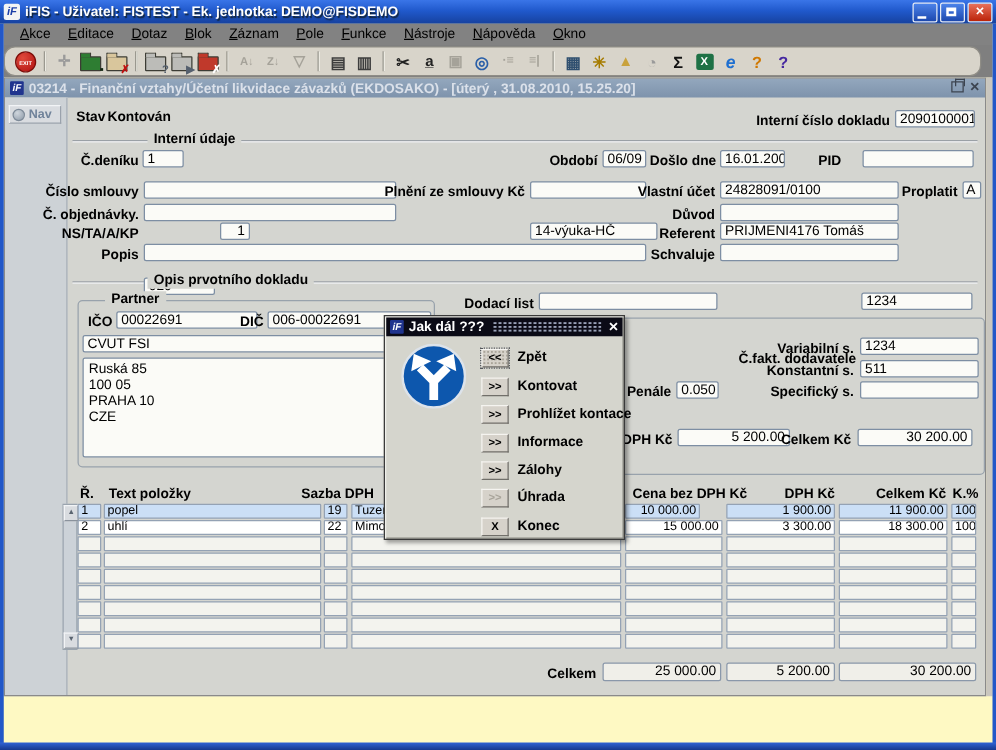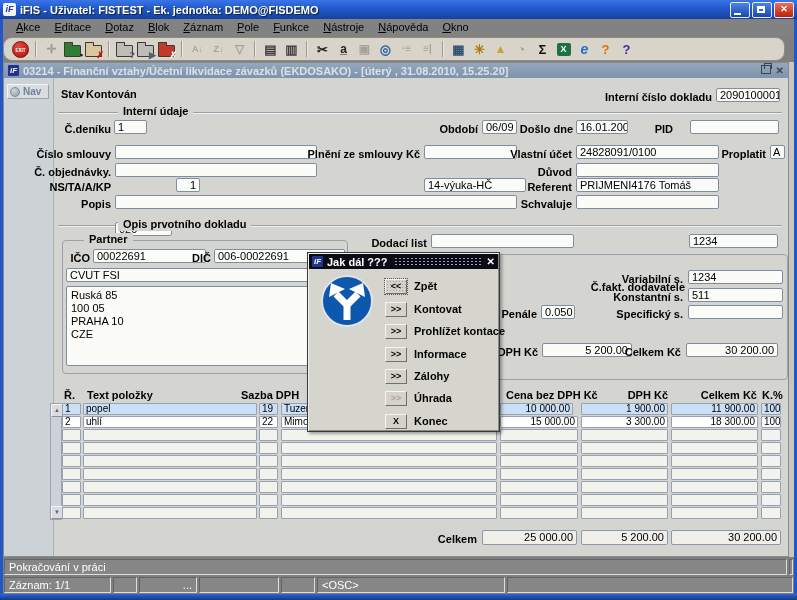--- a/index.html
+++ b/index.html
@@ -333,21 +333,21 @@
   <div class="vscroll">
     <span class="sbtn" style="top:0;">▲</span>
     <span class="sbtn" style="bottom:0;">▼</span>
   </div>
 
   <div>
     <div class="cell sel" style="left:62px;top:403px;width:19px;">1</div>
     <div class="cell sel" style="left:83px;top:403px;width:174px;">popel</div>
     <div class="cell sel" style="left:259px;top:403px;width:19px;">19</div>
     <div class="cell sel" style="left:281px;top:403px;width:216px;">Tuzemsko</div>
-    <div class="cell sel num" style="left:500px;top:403px;width:73px;">10 000.00</div>
+    <div class="cell sel num" style="left:500px;top:403px;width:60px;">10 000.00</div>
     <div class="cell sel num" style="left:581px;top:403px;width:87px;">1 900.00</div>
     <div class="cell sel num" style="left:671px;top:403px;width:87px;">11 900.00</div>
     <div class="cell sel num" style="left:761px;top:403px;width:20px;">100</div>
   </div>
 
   <div>
     <div class="cell" style="left:62px;top:416px;width:19px;">2</div>
     <div class="cell" style="left:83px;top:416px;width:174px;">uhlí</div>
     <div class="cell" style="left:259px;top:416px;width:19px;">22</div>
     <div class="cell" style="left:281px;top:416px;width:216px;">Mimo přizná</div>
@@ -458,28 +458,17 @@
     <span class="dlg-key" style="top:94px;">&gt;&gt;</span>
     <span class="dlg-lbl" style="top:94px;">Informace</span>
     <span class="dlg-key" style="top:116px;">&gt;&gt;</span>
     <span class="dlg-lbl" style="top:116px;">Zálohy</span>
     <span class="dlg-key disabled" style="top:138px;">&gt;&gt;</span>
     <span class="dlg-lbl" style="top:138px;">Úhrada</span>
     <span class="dlg-key" style="top:161px;">X</span>
     <span class="dlg-lbl" style="top:161px;">Konec</span>
   </div>
 
-  <div class="status">
-    <div class="scell" style="left:1px;top:2px;width:783px;">Pokračování v práci</div>
-    <div class="scell" style="left:786px;top:2px;width:4px;padding:0;"></div>
-    <div class="scell" style="left:1px;top:20px;width:107px;">Záznam: 1/1</div>
-    <div class="scell" style="left:110px;top:20px;width:24px;"></div>
-    <div class="scell" style="left:136px;top:20px;width:58px;text-align:right;">...</div>
-    <div class="scell" style="left:196px;top:20px;width:80px;"></div>
-    <div class="scell" style="left:278px;top:20px;width:34px;"></div>
-    <div class="scell" style="left:314px;top:20px;width:188px;">&lt;OSC&gt;</div>
-    <div class="scell" style="left:504px;top:20px;width:286px;"></div>
-  </div>
 
   <div class="borderL"></div>
   <div class="borderR"></div>
   <div class="borderB"></div>
 </div>
 
 </body></html>

